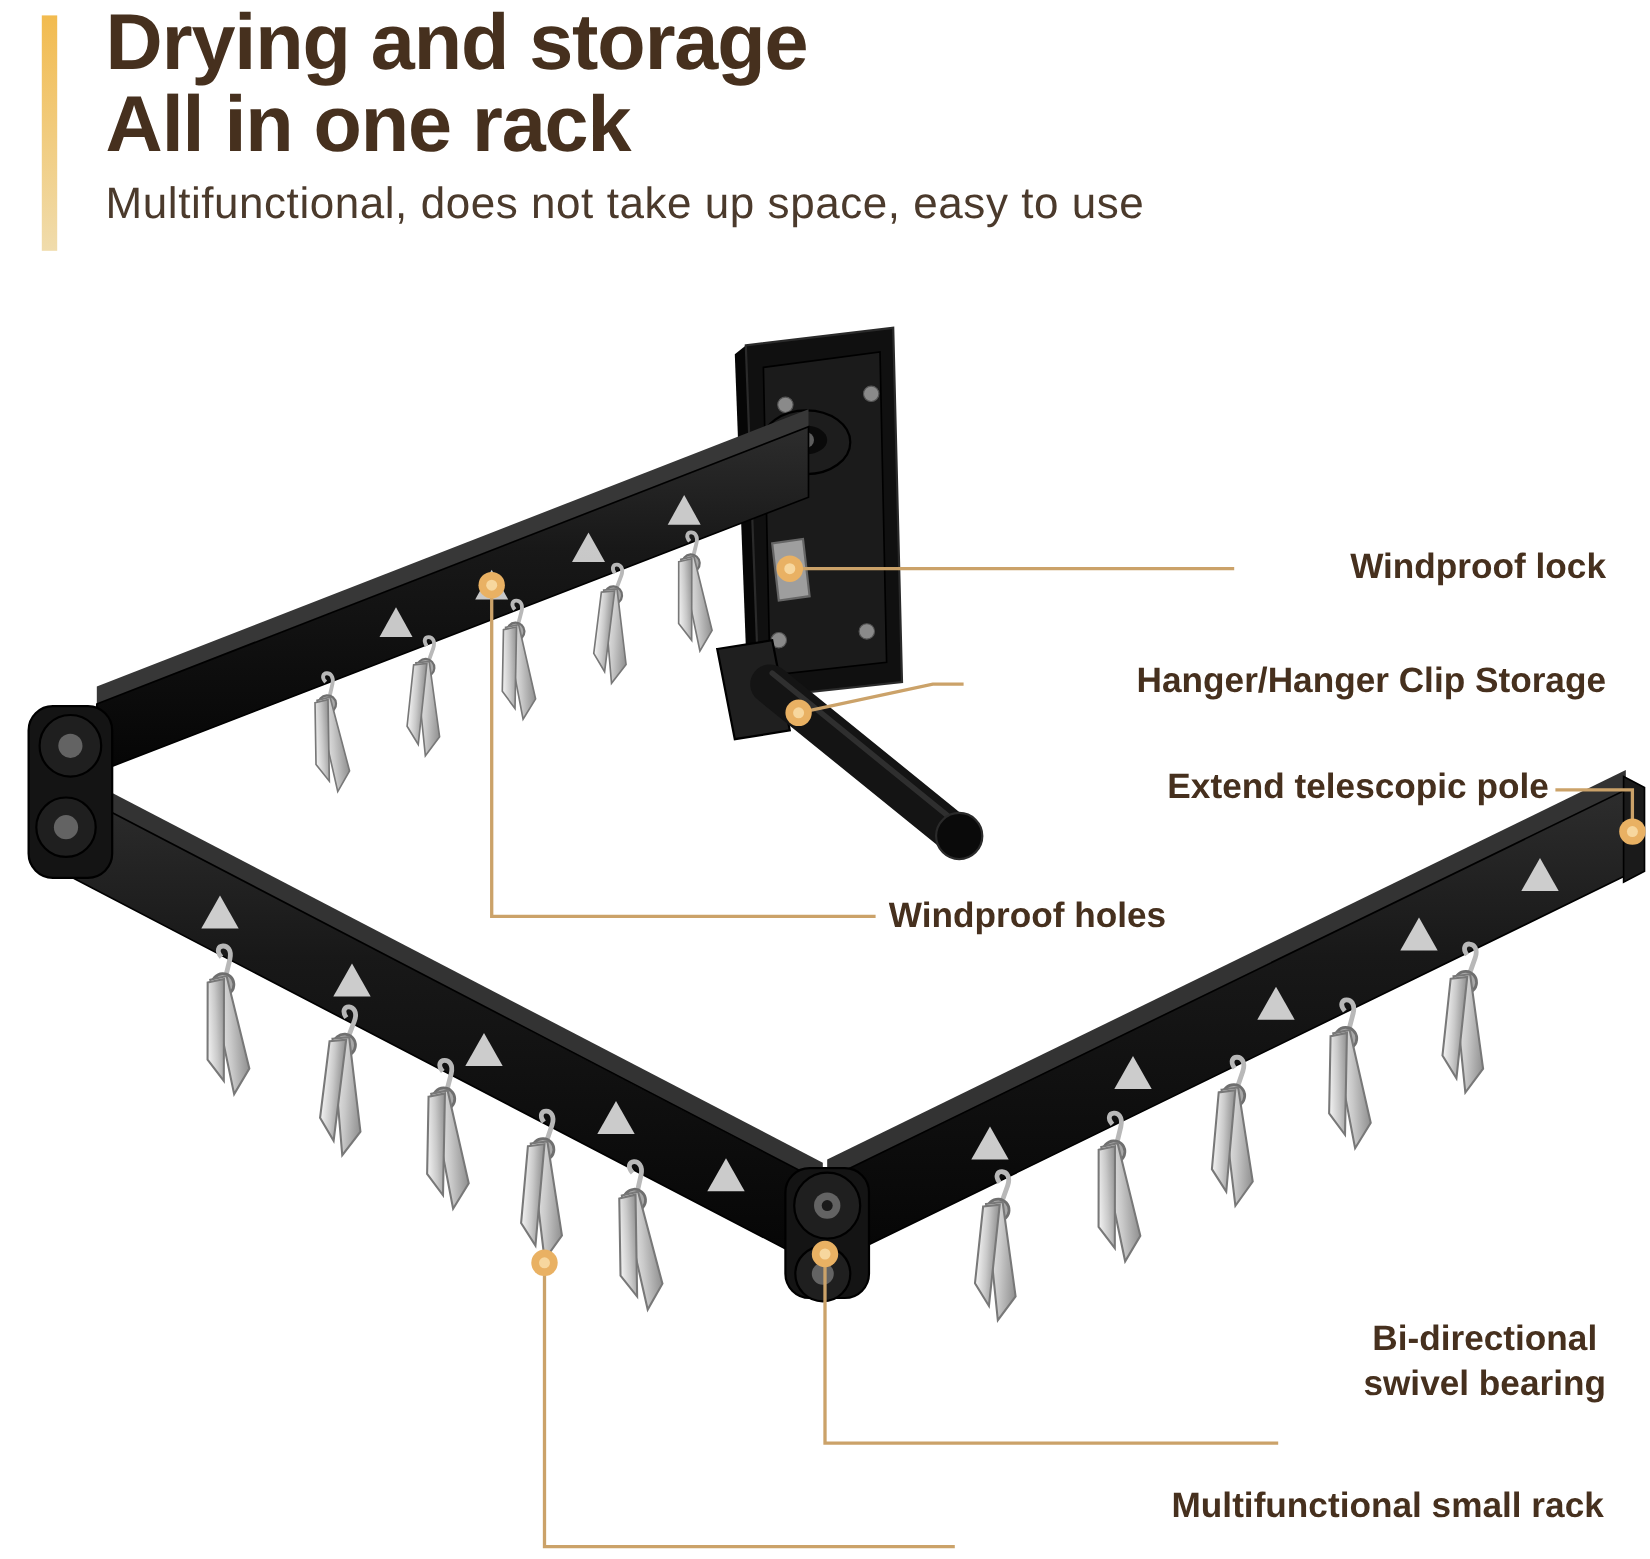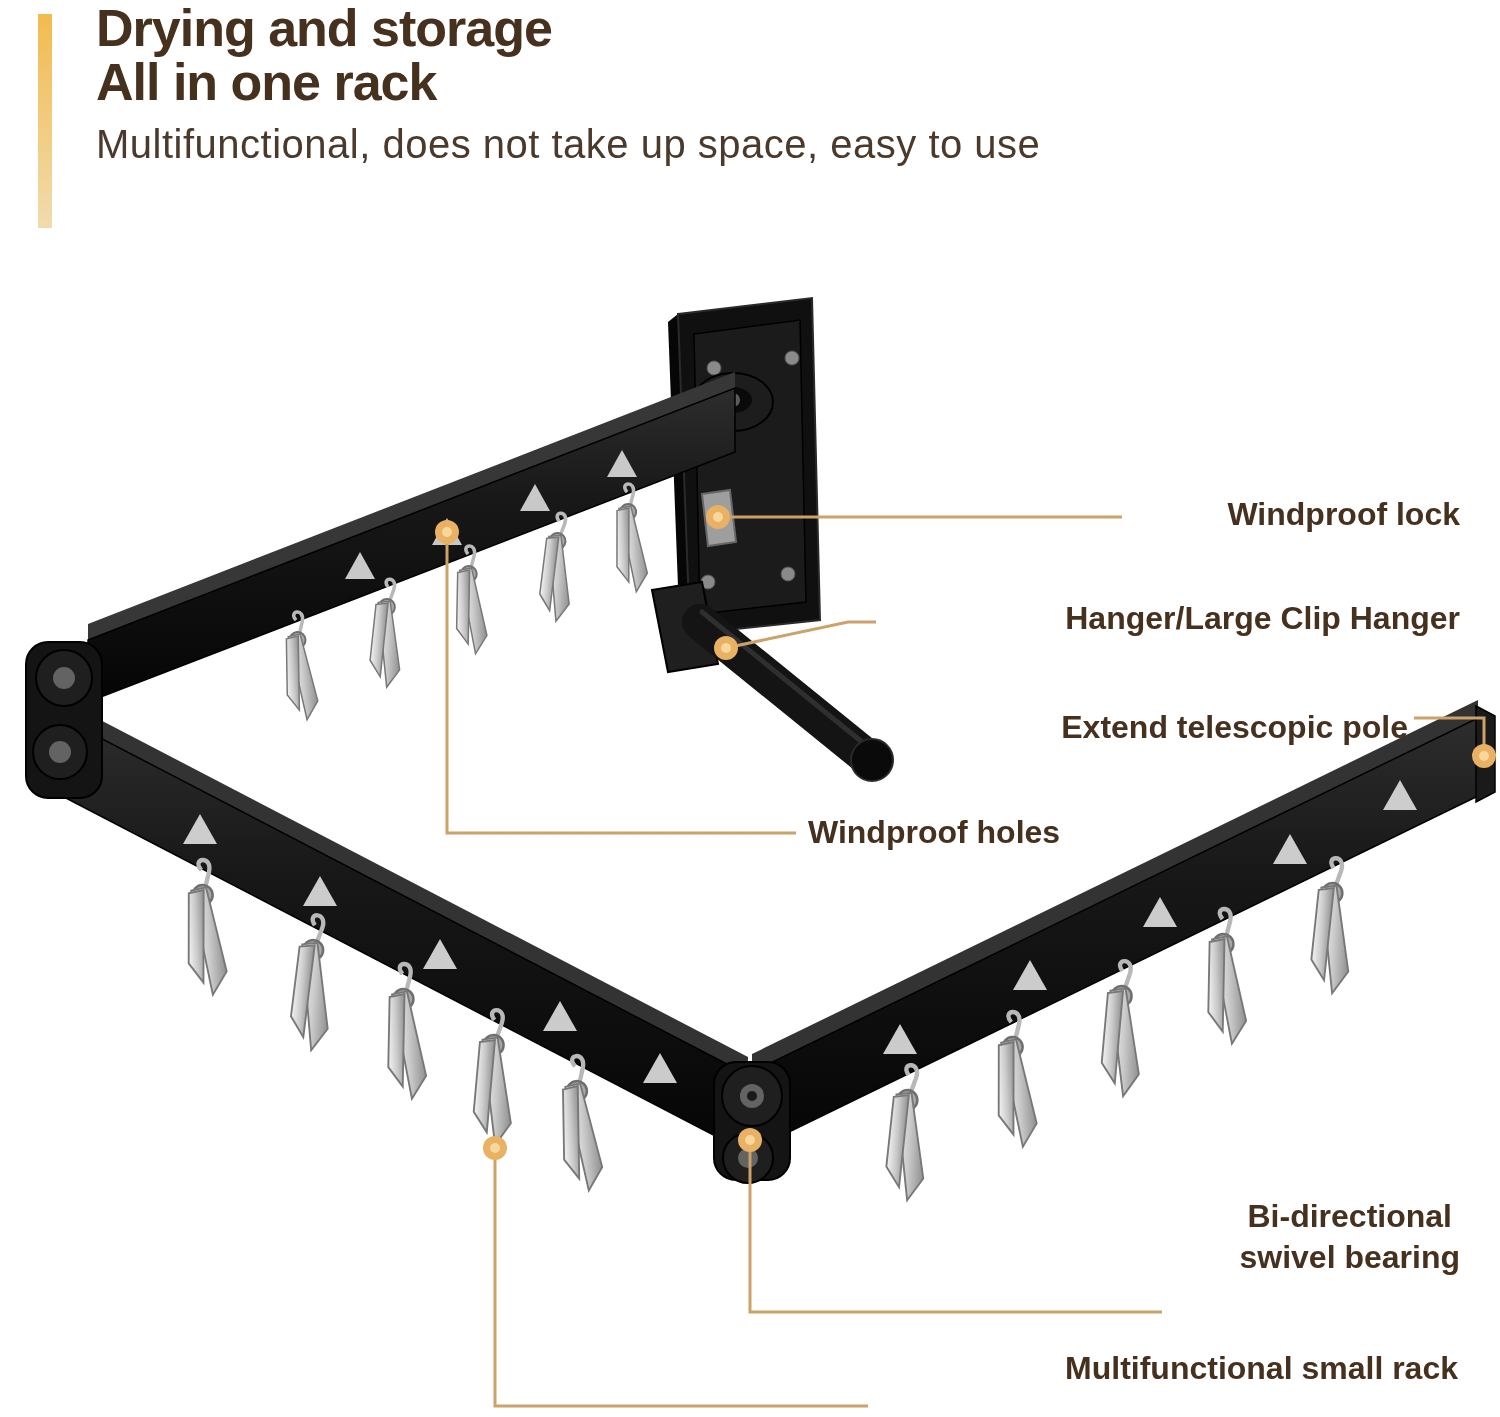--- a/index.html
+++ b/index.html
@@ -6,35 +6,35 @@
   .page{
     position:relative;width:1500px;height:1417px;overflow:hidden;background:#fff;
     font-family:"Liberation Sans", sans-serif;
   }
   .accent-bar{
     position:absolute;left:38px;top:14px;width:14px;height:214px;
     background:linear-gradient(180deg,var(--accent-gold-top,#F2BB4F),var(--accent-gold-bottom,#F0DCAC));
   }
   .header{position:absolute;left:96px;top:2px;}
   .title{
-    margin:0;font-size:52px;line-height:1.03;font-weight:700;letter-spacing:-1px;
+    margin:0;font-size:72px;line-height:1.03;font-weight:700;letter-spacing:-1px;
     color:var(--heading-brown,#46301E);
   }
   .subtitle{
     margin:13px 0 0 0;font-size:40px;font-weight:400;letter-spacing:.5px;
     color:var(--subtitle-brown,#4B3A2C);
   }
   .art{position:absolute;left:0;top:0;width:1500px;height:1417px;}
   .callout-label{
     position:absolute;font-size:32px;font-weight:700;white-space:nowrap;
     color:var(--heading-brown,#46301E);
   }
   .lbl-lock{right:40px;top:496px;}
   .lbl-hanger{right:40px;top:600px;}
-  .lbl-pole{right:92px;top:696px;margin-top:13px;}
+  .lbl-pole{right:92px;top:696px;}
   .lbl-holes{left:808px;top:814px;}
   .lbl-bearing{right:40px;top:1196px;text-align:center;line-height:1.28;}
   .lbl-clip{right:42px;top:1350px;}
 </style>
 </head>
 <body>
 
 <div class="page">
 
   <div class="accent-bar"></div>
@@ -195,21 +195,21 @@
           <circle cx="750" cy="1140" r="5" fill="#F7D79E"></circle>
       </g>
       <g>
         <circle cx="495" cy="1148" r="12" fill="#E9B163"></circle>
           <circle cx="495" cy="1148" r="5" fill="#F7D79E"></circle>
       </g>
     </g>
   </svg>
 
   <div class="callout-label lbl-lock">Windproof lock</div>
-  <div class="callout-label lbl-hanger">Hanger/Large Clip Hanger</div>
+  <div class="callout-label lbl-hanger">Hanger/Hanger Clip Storage</div>
   <div class="callout-label lbl-pole">Extend telescopic pole</div>
   <div class="callout-label lbl-holes">Windproof holes</div>
   <div class="callout-label lbl-bearing">
     <span>Bi-directional</span><br>
     <span>swivel bearing</span>
   </div>
   <div class="callout-label lbl-clip">Multifunctional small rack</div>
 
 </div>
 

